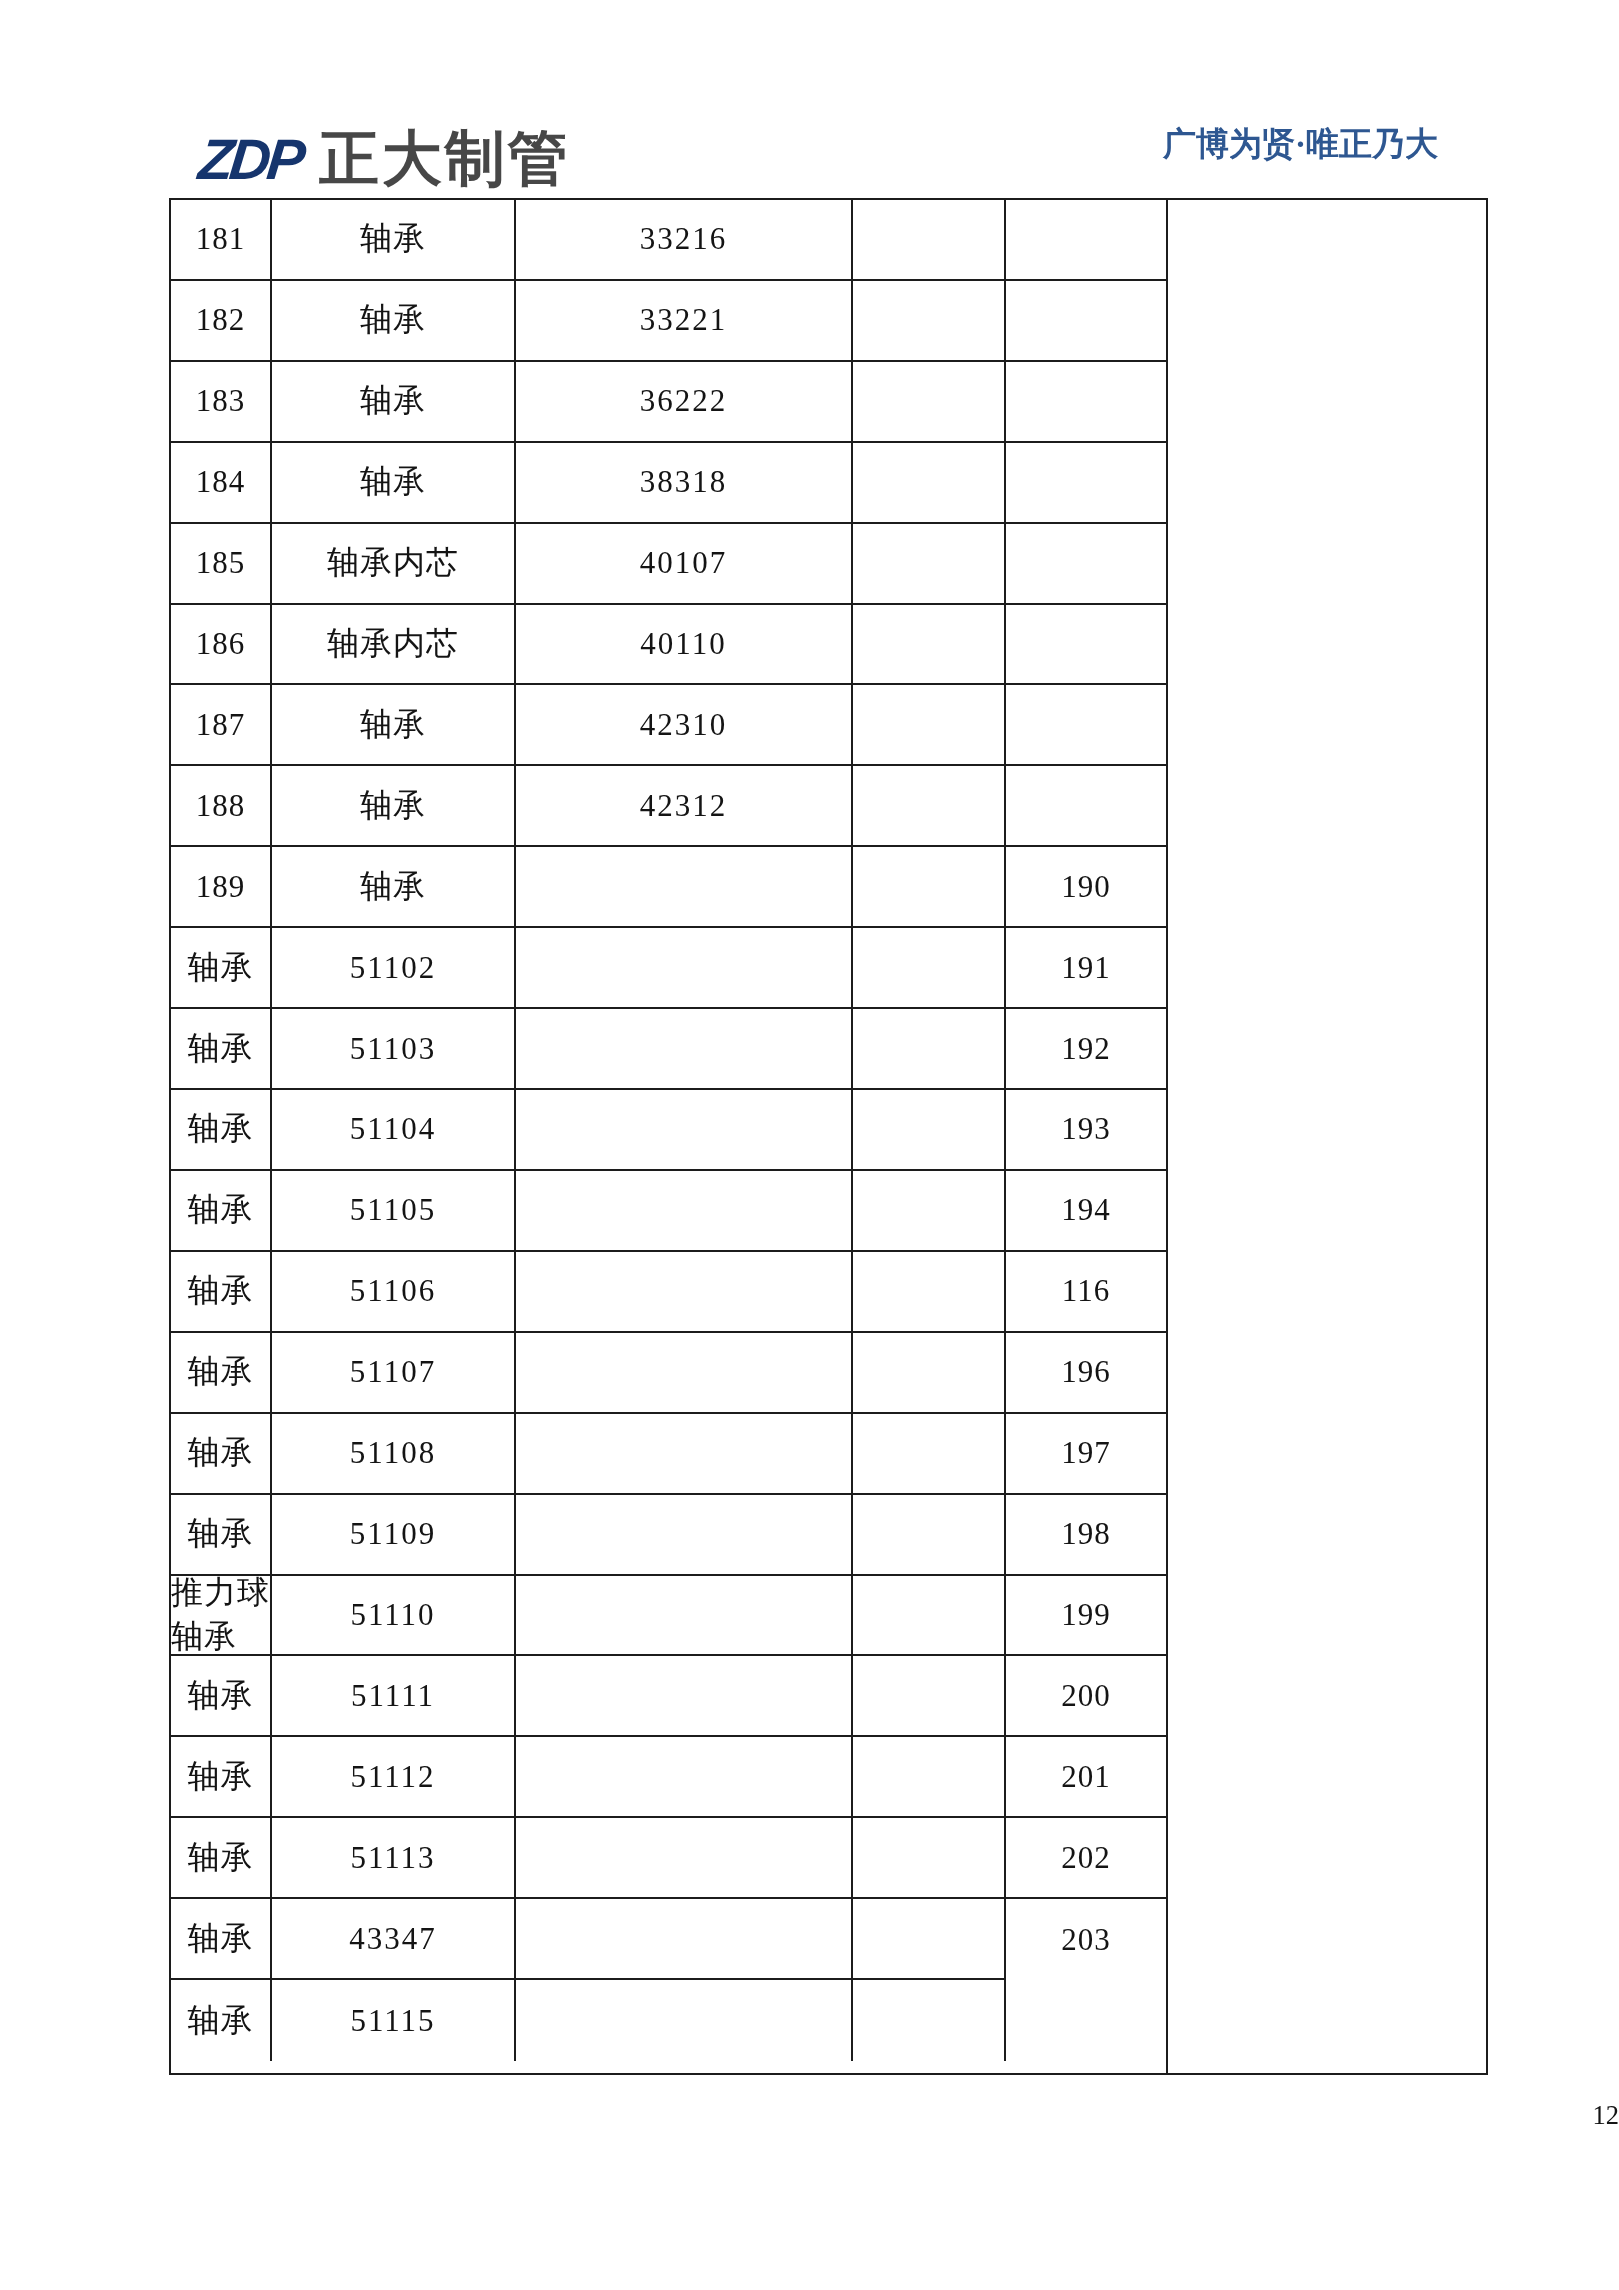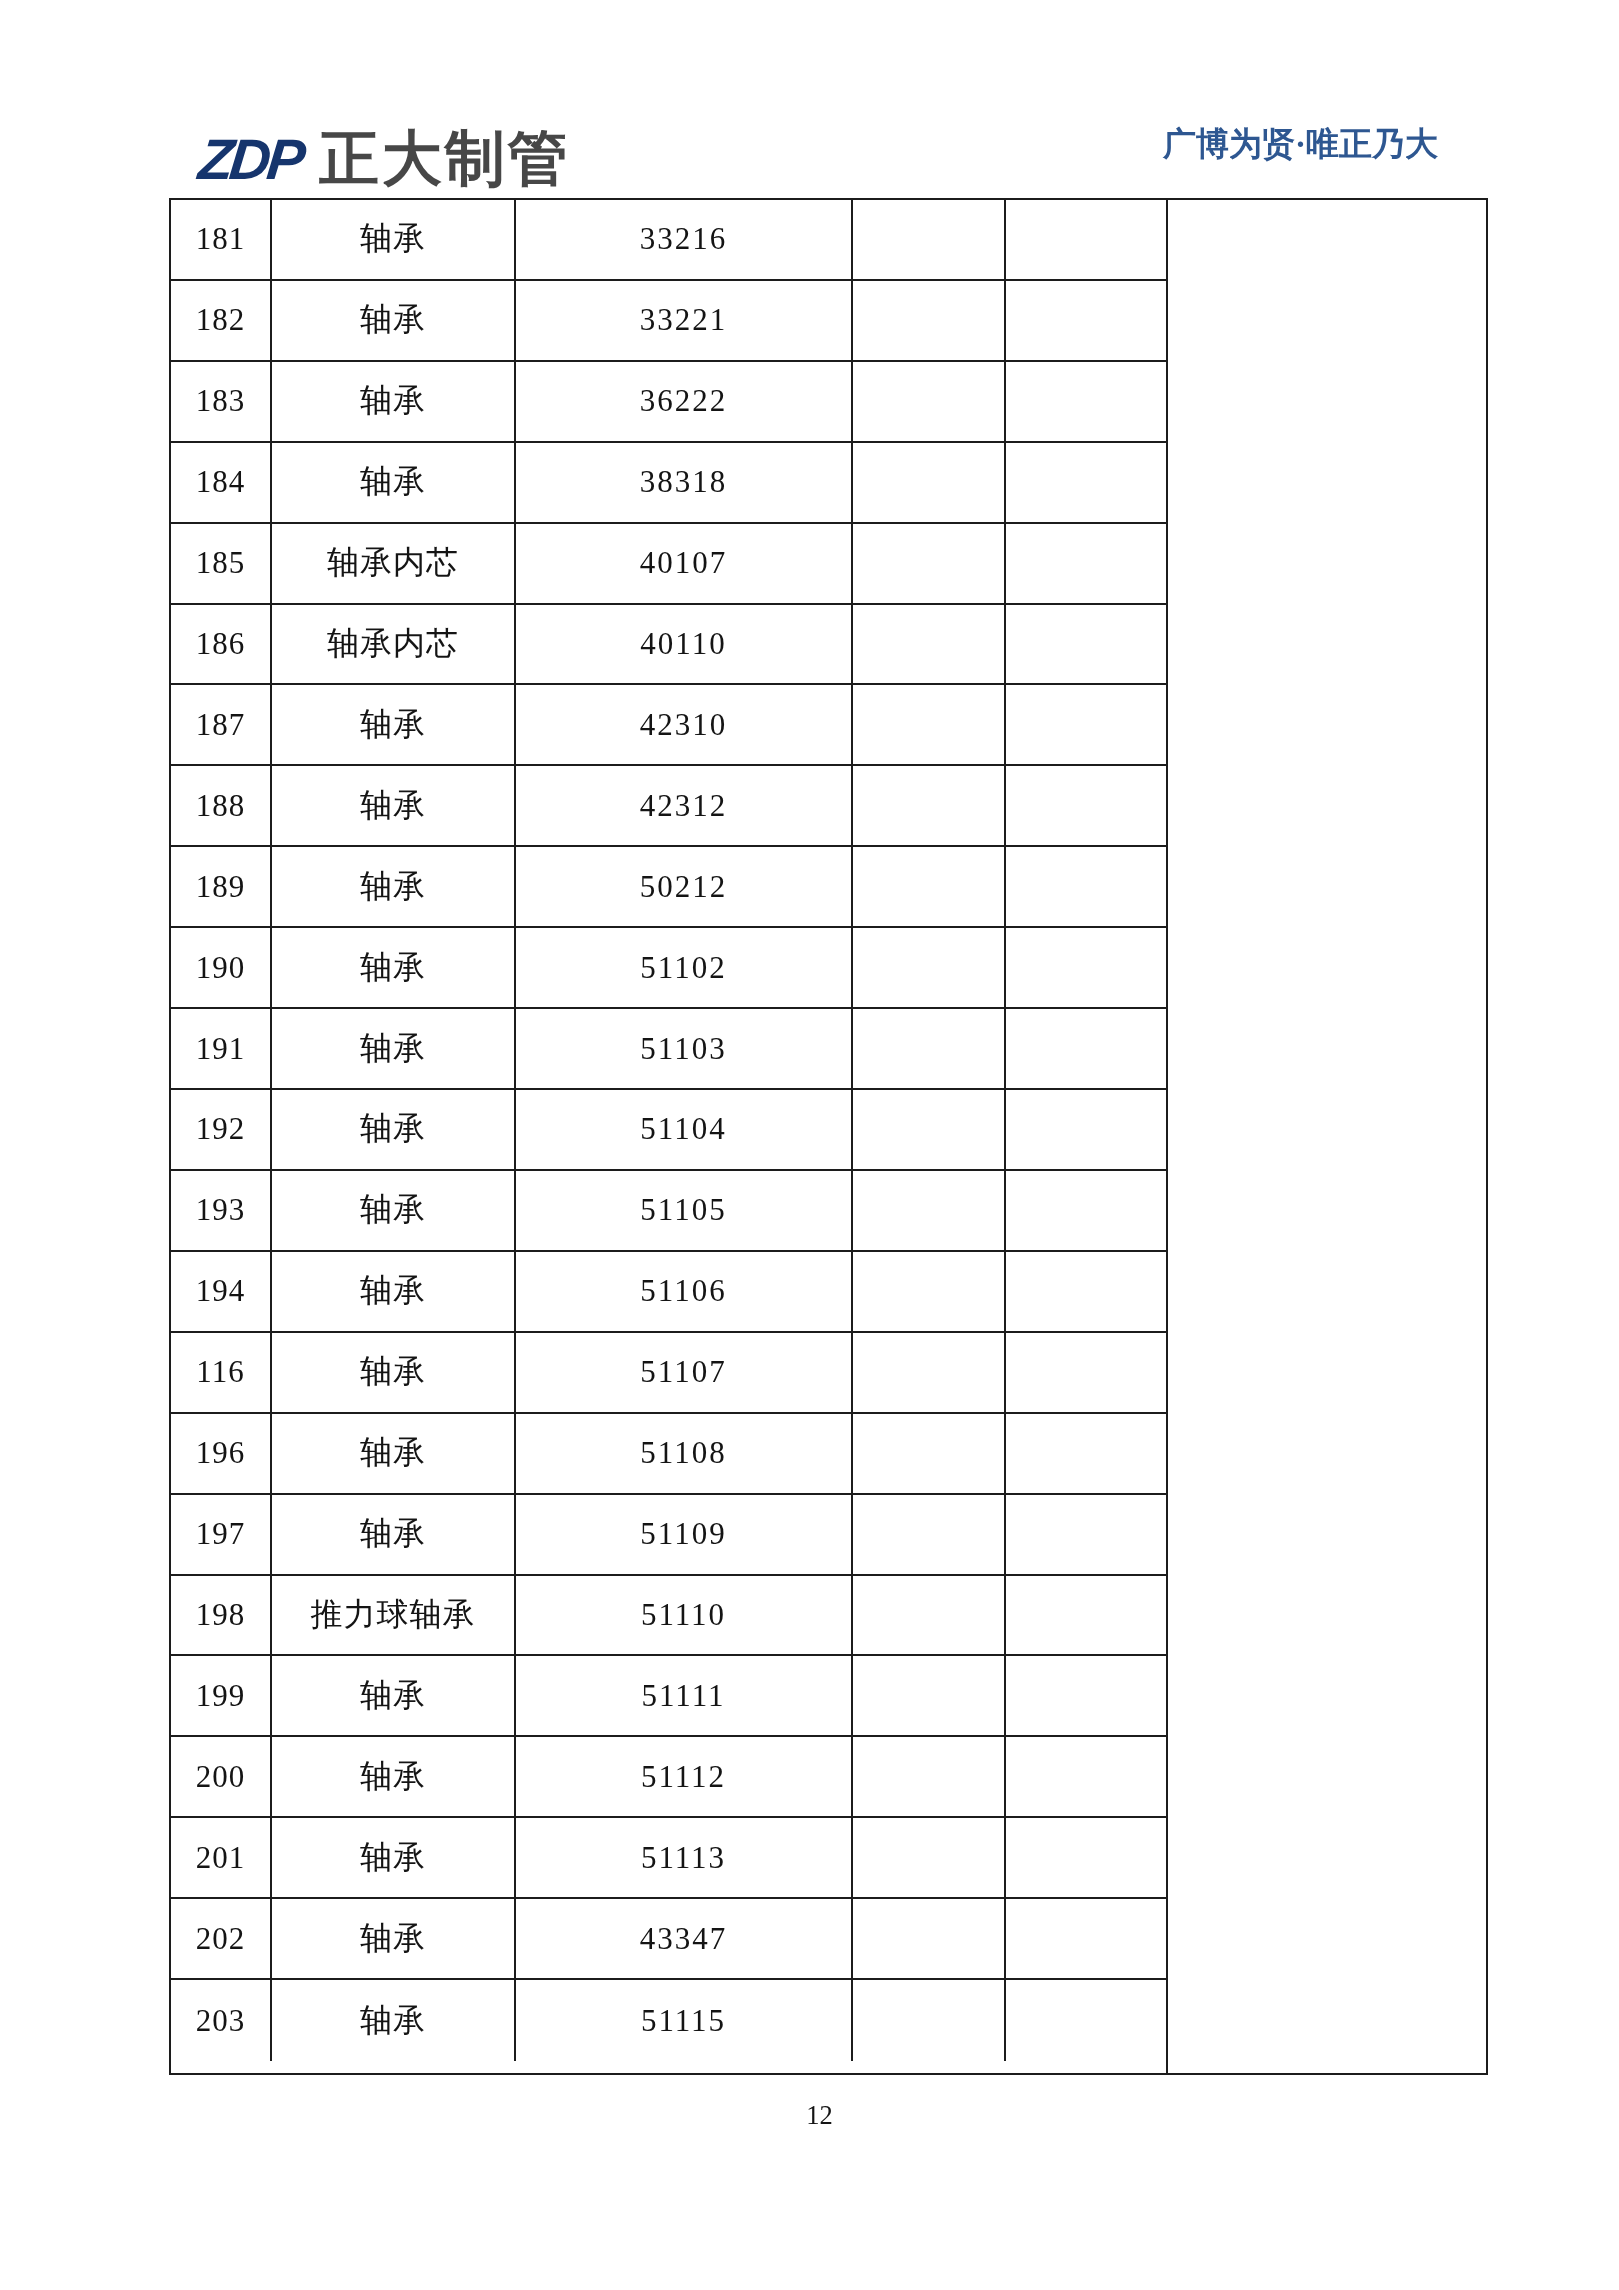--- a/index.html
+++ b/index.html
@@ -104,21 +104,21 @@
     border-left: 2px solid #1c1c1c;
     background: #ffffff;
   }
 
   
   .page-number {
     position: absolute;
     left: 0;
     top: 2100px;
     width: 1619px;
-    text-align: center;
+    text-align: right;
     font-size: 26.5px;
     color: #141414;
     padding-left: 20px;
   }
 </style>
 </head>
 <body>
 
 <div class="page">
 
@@ -174,21 +174,20 @@
   <div class="cell blank"></div>
 
   <div class="cell num">188</div>
   <div class="cell name">轴承</div>
   <div class="cell code">42312</div>
   <div class="cell blank"></div>
   <div class="cell blank"></div>
 
   <div class="cell num">189</div>
   <div class="cell name">轴承</div>
-  <div class="cell code">50212</div>
   <div class="cell blank"></div>
   <div class="cell blank"></div>
 
   <div class="cell num">190</div>
   <div class="cell name">轴承</div>
   <div class="cell code">51102</div>
   <div class="cell blank"></div>
   <div class="cell blank"></div>
 
   <div class="cell num">191</div>

